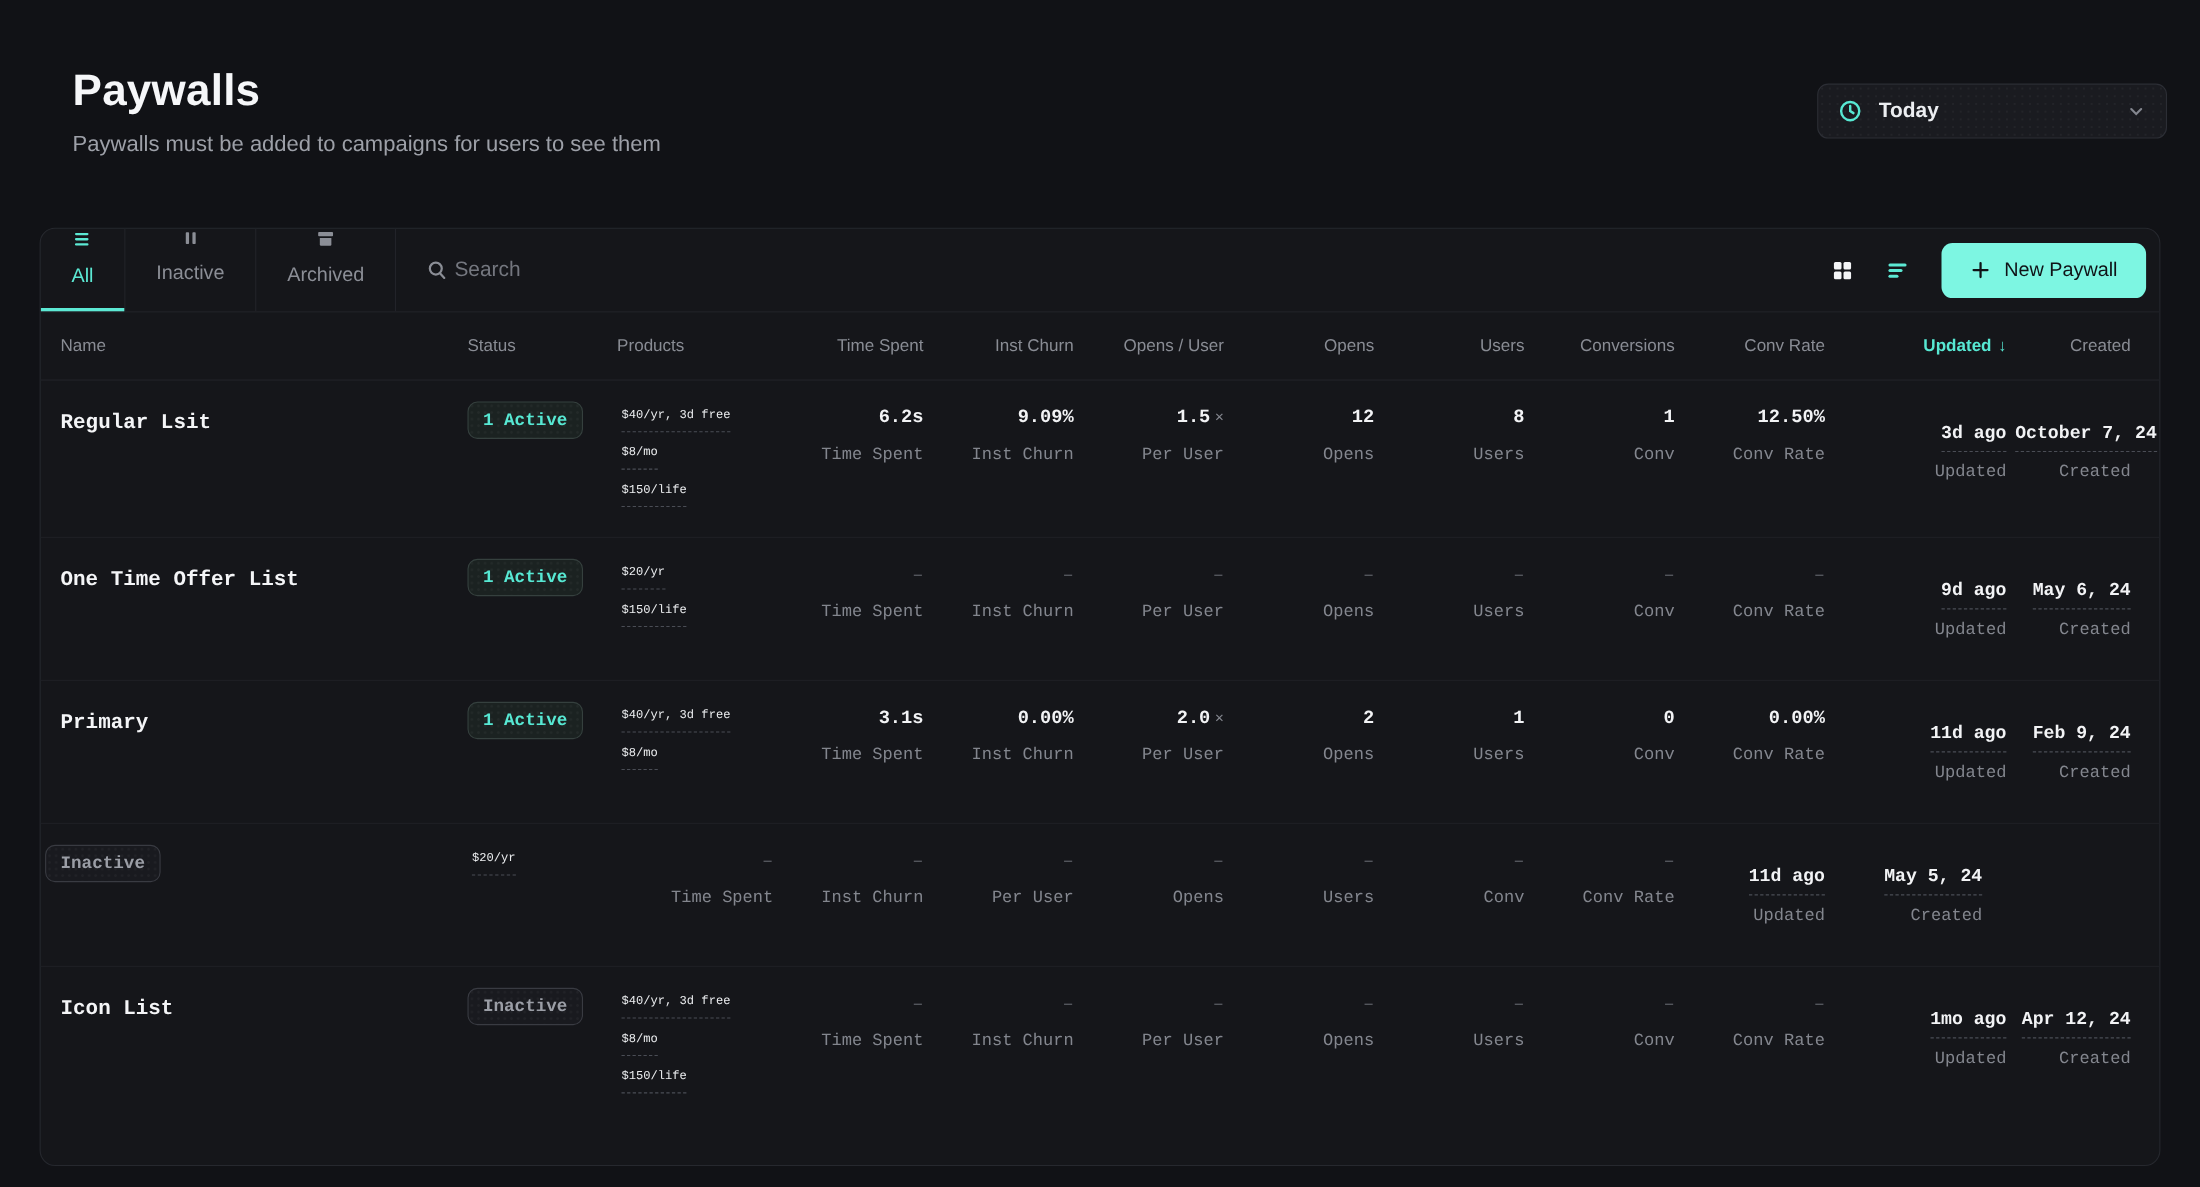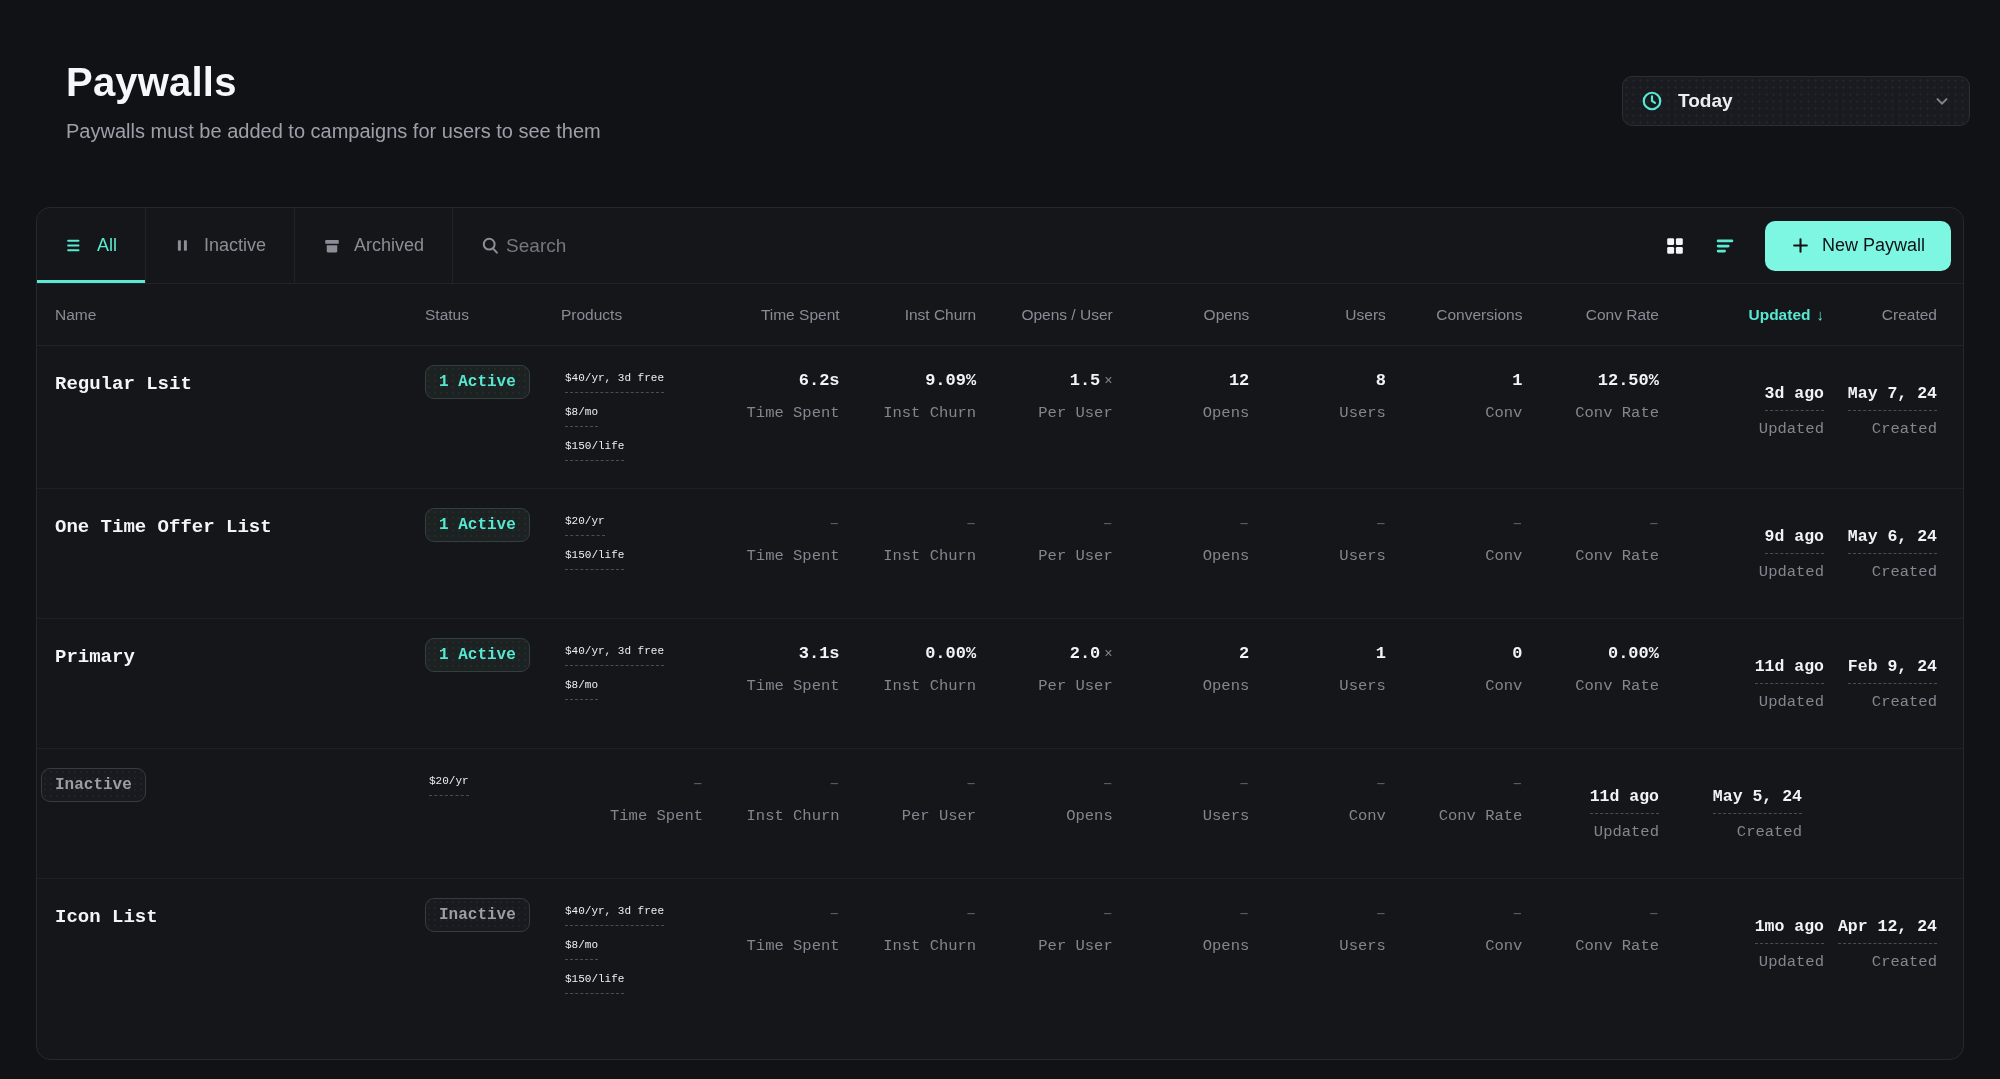--- a/index.html
+++ b/index.html
@@ -10,21 +10,21 @@
     color:#f4f5f7;
     overflow:hidden;
     position:relative;
   }
   
   .page-header { position:relative; padding:60px 36px 0 66px; }
   .page-title { font-size:40px; font-weight:700; letter-spacing:.2px; color:#f6f7f9; }
   .page-subtitle { margin-top:15px; font-size:20px; color:#9da0a8; }
   .date-filter {
     position:absolute; top:76px; right:30px;
-    width:348px; height:50px;
+    width:318px; height:50px;
     display:flex; align-items:center; gap:15px;
     padding:0 18px;
     background:#1a1b20;
     background-image:radial-gradient(rgba(255,255,255,.04) 1px, transparent 1.4px);
     background-size:7px 7px;
     border:1px solid #2c2e35; border-radius:10px;
     cursor:pointer;
   }
   .date-filter-label { font-size:19px; font-weight:600; color:#eceef1; }
   .date-filter .chev { margin-left:auto; }
@@ -37,21 +37,21 @@
     border-radius:14px;
     overflow:hidden;
   }
   
   .toolbar { height:76px; display:flex; align-items:stretch; border-bottom:1px solid #222329; }
   .tab {
     display:flex; align-items:center; gap:13px;
     padding:0 28px;
     font-size:18px; color:#8b8e96;
     border-right:1px solid #222329;
-    position:relative; cursor:pointer; white-space:nowrap;
+    position:relative; cursor:pointer; white-space:nowrap;flex-direction:column;
   }
   .tab svg { flex:0 0 auto; }
   .tab.active { color:#5ce9d4; }
   .tab.active::after { content:""; position:absolute; left:0; right:0; bottom:0; height:3px; background:#5ce9d4; }
   .searchbox { flex:1; display:flex; align-items:center; gap:5px; padding:0 27px; }
   .searchbox input {
     flex:1; background:transparent; border:none; outline:none;
     font-family:"Liberation Sans",sans-serif; font-size:19px; color:#e8e9ec;
   }
   .searchbox input::placeholder { color:#74777f; }
@@ -254,21 +254,21 @@
         </div>
         <div class="cell metric-cell">
           <div class="metric-value">1</div>
           <div class="metric-label">Conv</div>
         </div>
         <div class="cell metric-cell">
           <div class="metric-value">12.50%</div>
           <div class="metric-label">Conv Rate</div>
         </div>
         <div class="cell date-cell"><div class="date-value">3d ago</div><div class="date-label">Updated</div></div>
-        <div class="cell date-cell"><div class="date-value">May 7, 24</div><div class="date-label">Created</div></div>
+        <div class="cell date-cell"><div class="date-value">October 7, 24</div><div class="date-label">Created</div></div>
       </div>
       <div class="grid row">
         <div class="cell name-cell">One Time Offer List</div>
         <div class="cell status-cell"><span class="badge active">1 Active</span></div>
         <div class="cell products-cell">
           <div class="product">$20/yr</div>
           <div class="product">$150/life</div>
         </div>
         <div class="cell metric-cell">
           <div class="metric-value empty">–</div>

